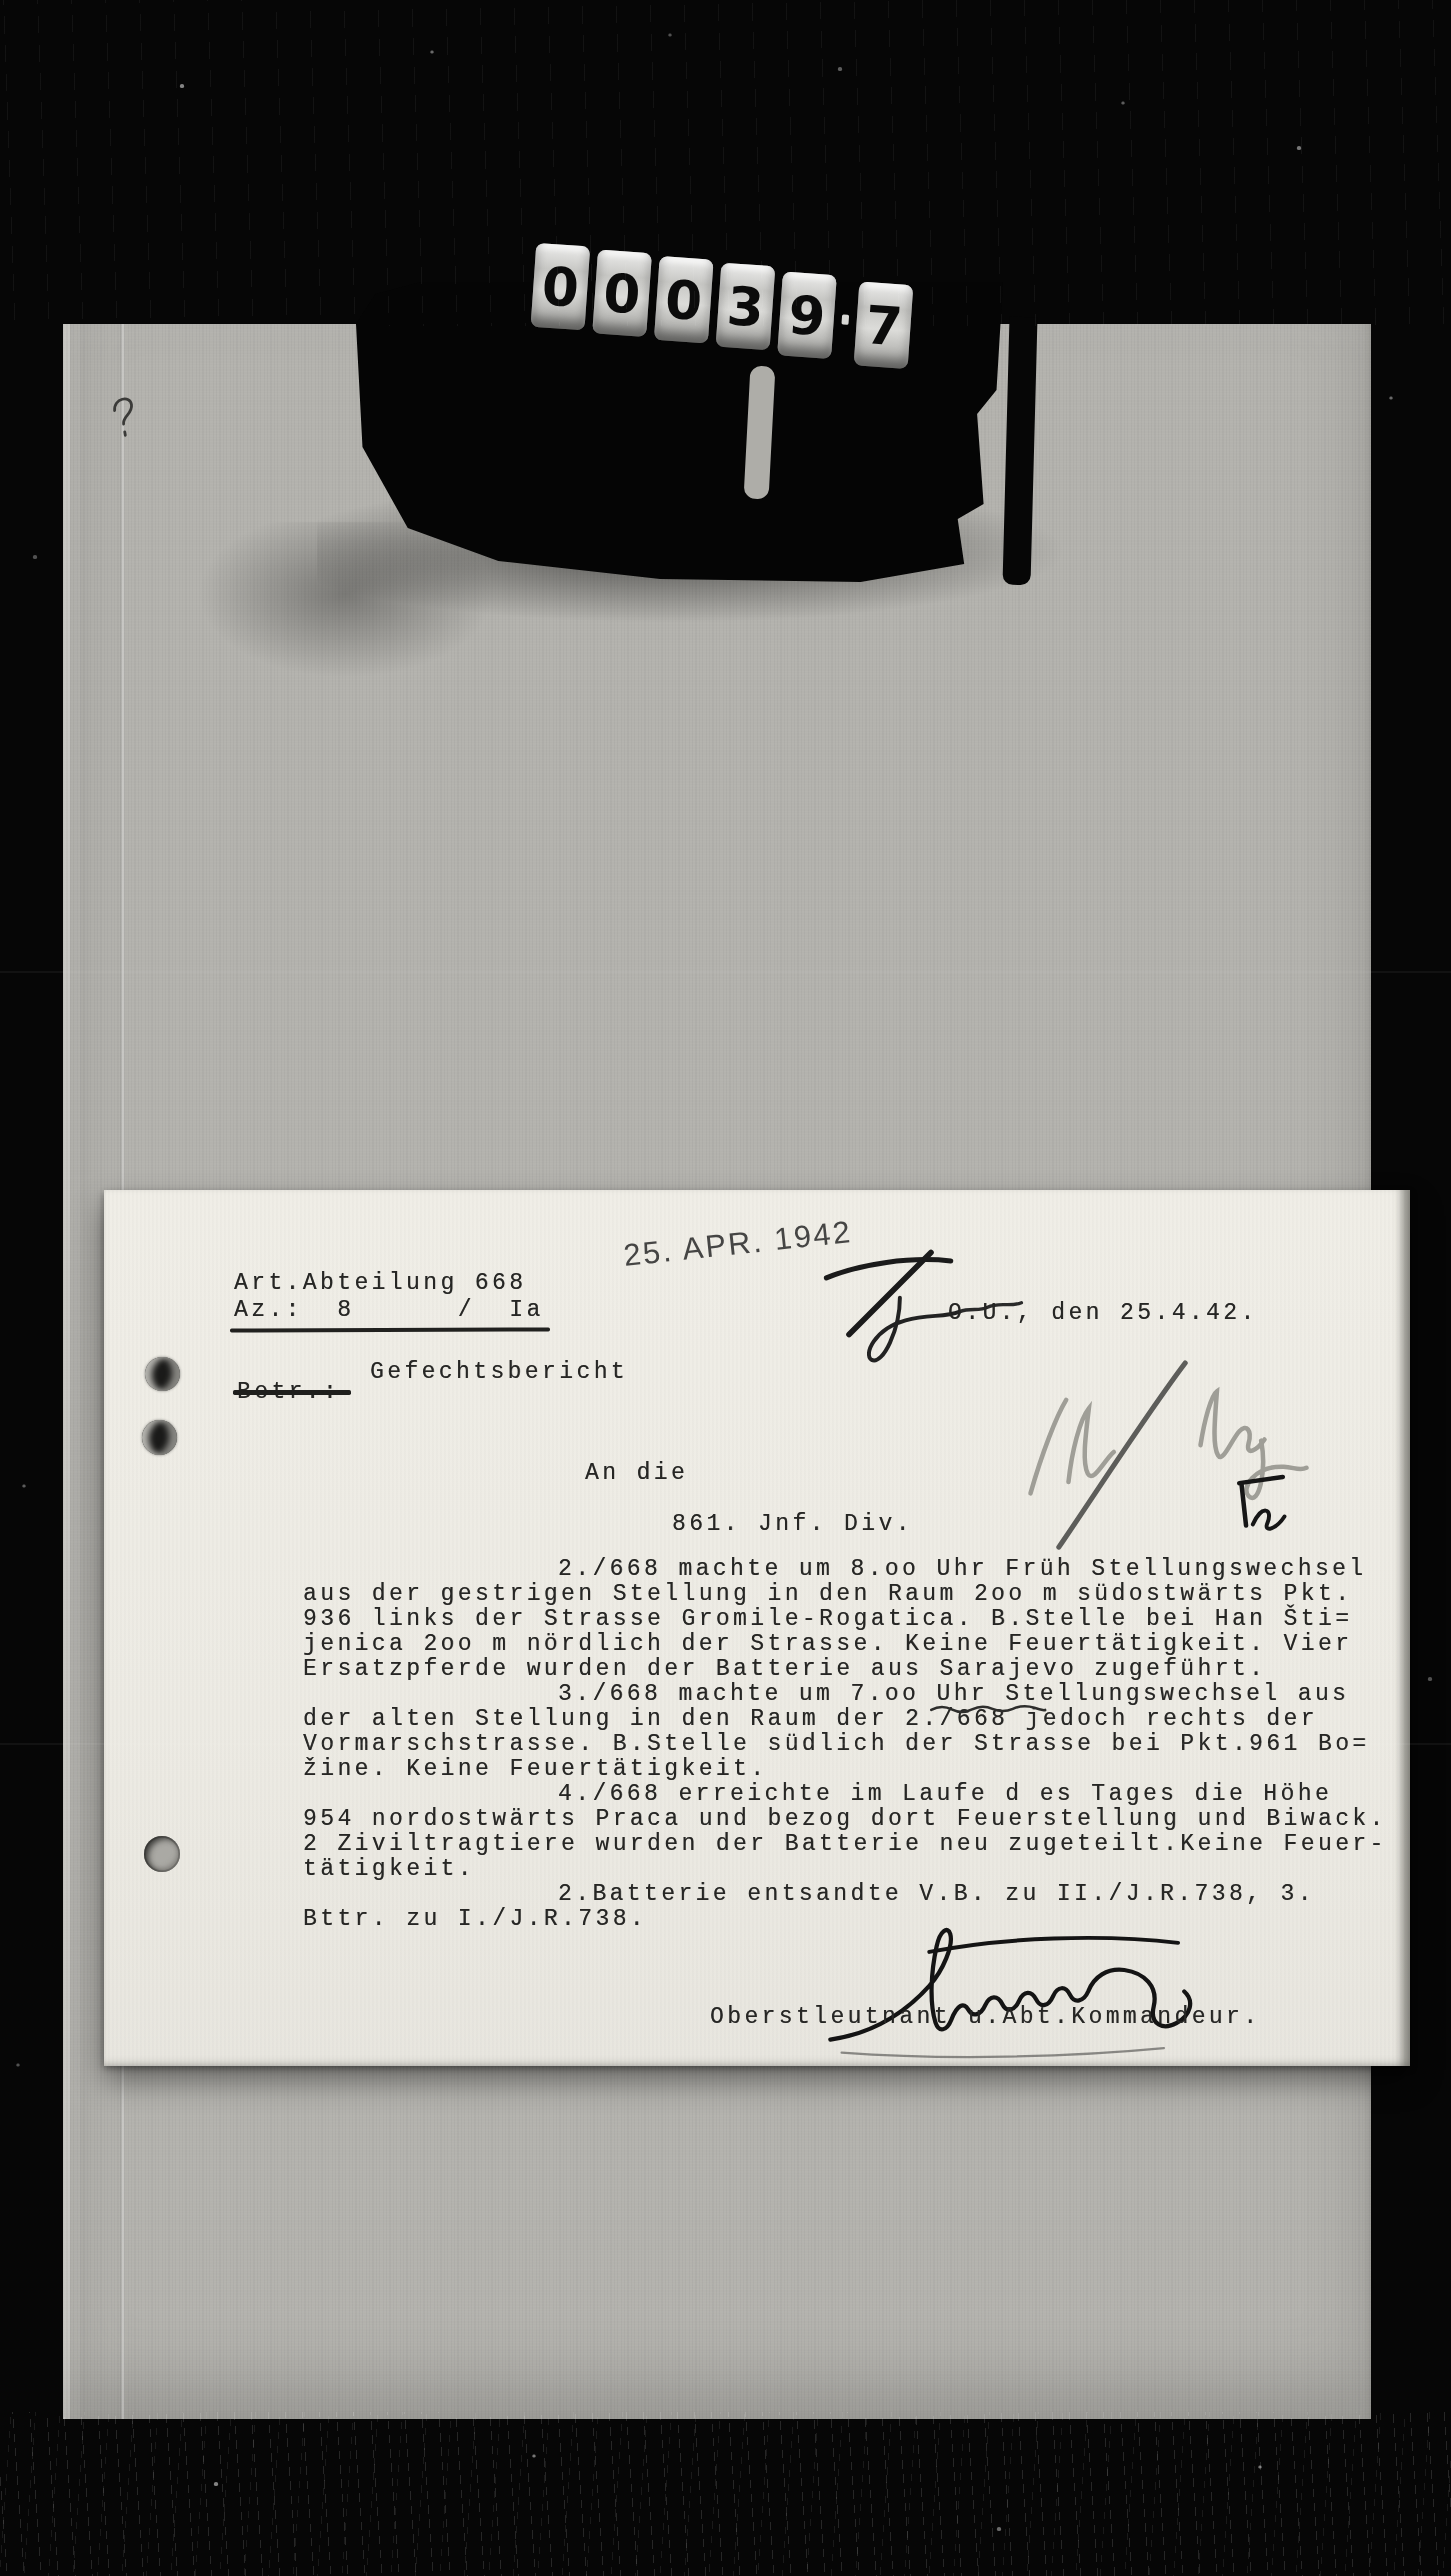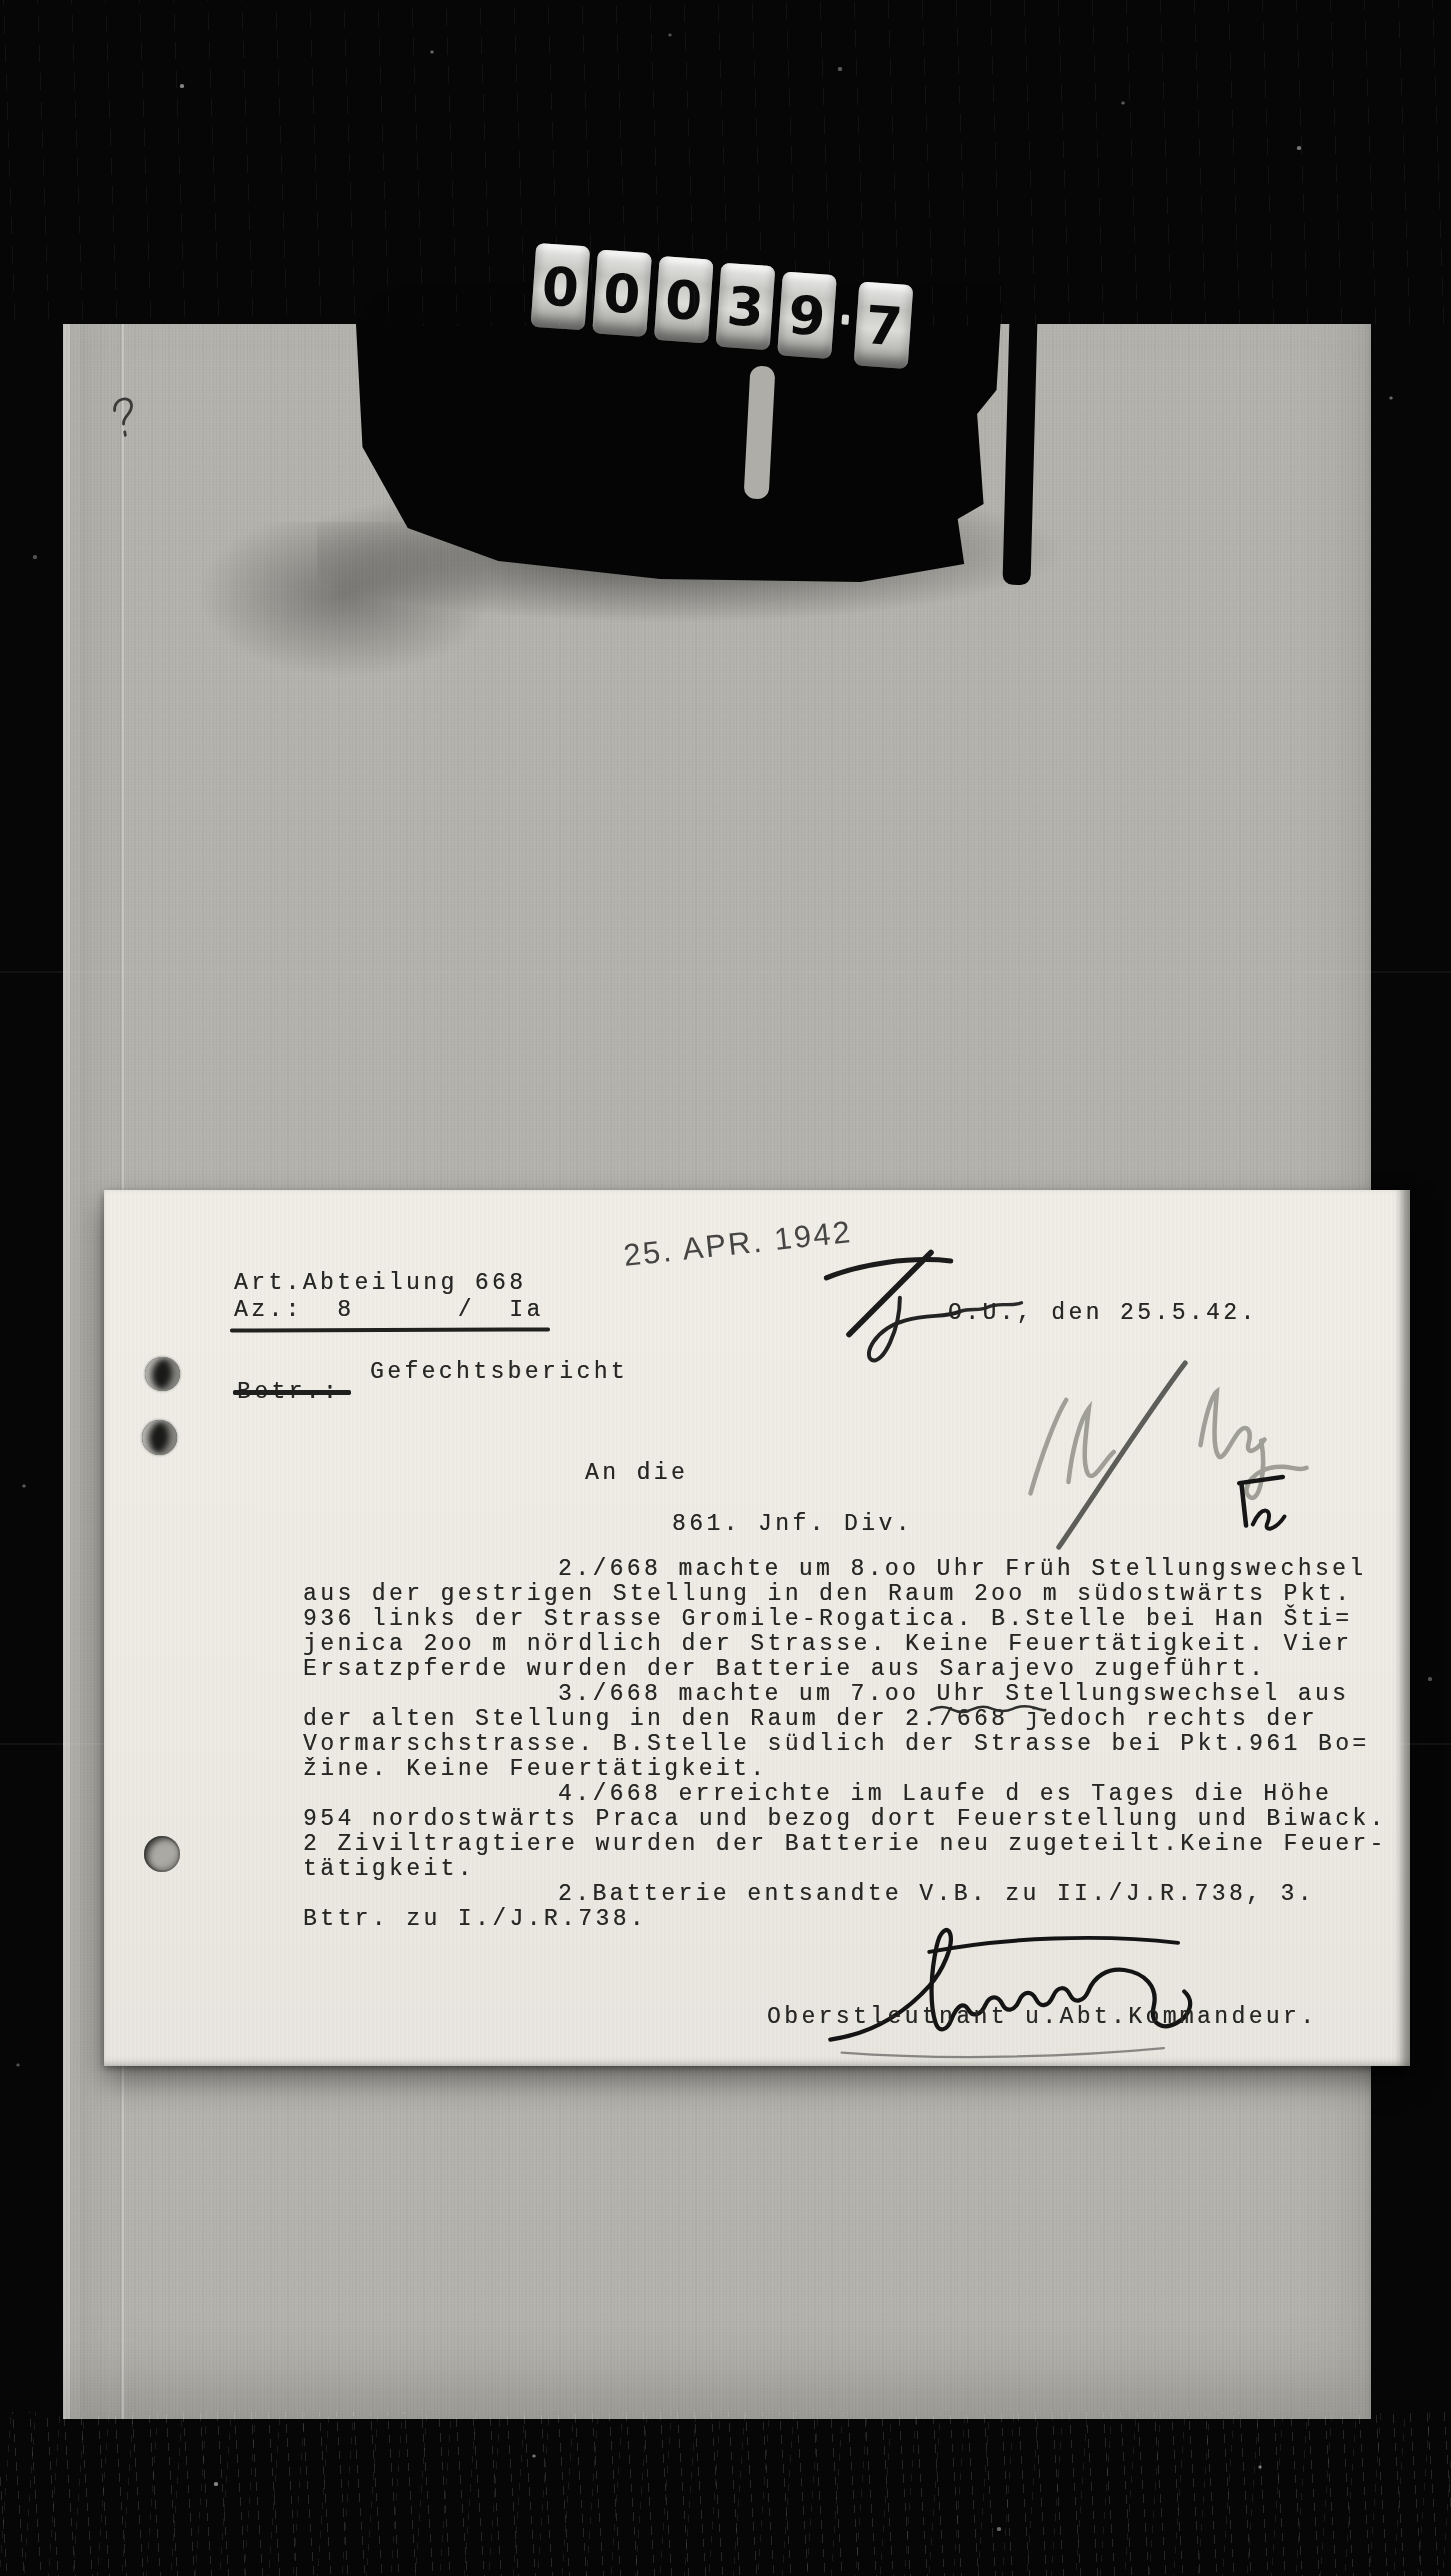--- a/index.html
+++ b/index.html
@@ -101,21 +101,21 @@
   .az-line { left:130px; top:108px; }
   .az-underline { position:absolute; left:126px; top:138px; width:320px; height:4px;
     background:#21211f; border-radius:1.7px; transform:rotate(-0.2deg); }
   .betr-label { left:133px; top:170px;margin-top:20px; }
   .betr-underline { position:absolute; left:129px; top:200px; width:118px; height:4.5px;
     background:#1f1f1d; border-radius:1.7px; }
   .subject-value { left:266px; top:170px; }
   .place-date { left:844px; top:111px; }
   .an-die { left:481px; top:271px; }
   .recipient-unit { left:568px; top:322px; }
-  .closing-line { left:663px; top:815px; }
+  .closing-line { left:606px; top:815px; }
   .body-text { position:absolute; left:179px; top:367px;margin-left:20px; }
 
   .stamp { position:absolute; left:519px; top:36px; transform:rotate(-6deg);
     font-family:"Liberation Sans", sans-serif; font-size:31px; font-weight:500;
     letter-spacing:2.3px; color:rgba(45,45,45,.88); }
 
   .svg-mark { position:absolute; }
   .sig-svg { left:720px; top:728px; }
   .initials-svg { left:711px; top:54px; }
   .pencil-svg { left:901px; top:170px; }
@@ -143,21 +143,21 @@
 
       <div class="stamp">25. APR. 1942</div>
 
       <svg class="svg-mark initials-svg" width="215" height="130" viewBox="0 0 380 230" aria-label="handwritten ink initials across date stamp">
         <path d="M20,60 C80,35 170,22 240,30" fill="none" stroke="#1b1b1b" stroke-width="9" stroke-linecap="round"></path>
         <path d="M60,160 L205,15" fill="none" stroke="#1b1b1b" stroke-width="10" stroke-linecap="round"></path>
         <path d="M150,95 C150,150 120,215 100,205 C85,196 105,150 160,135 C200,124 230,130 255,120" fill="none" stroke="#222" stroke-width="7" stroke-linecap="round"></path>
         <path d="M255,120 C275,112 290,120 305,112 C325,102 345,112 365,104" fill="none" stroke="#2a2a2a" stroke-width="6" stroke-linecap="round"></path>
       </svg>
 
-      <div class="typed place-date">O.U., den 25.5.42.</div>
+      <div class="typed place-date">O.U., den 25.4.42.</div>
 
       <div class="typed betr-label">Betr.:</div>
       <div class="betr-underline"></div>
       <div class="typed subject-value">Gefechtsbericht</div>
 
       <svg class="svg-mark pencil-svg" width="306" height="193" viewBox="0 0 540 340" aria-label="handwritten pencil note (illegible)">
         <g fill="none" stroke="#97968f" stroke-width="8" stroke-linecap="round" opacity="0.9">
           <path d="M45,235 C65,165 90,100 108,70"></path>
           <path d="M112,215 C118,160 132,105 148,85 C142,135 136,180 146,200 C156,218 176,175 192,162"></path>
           <path d="M345,150 C352,105 364,62 374,55 C370,108 366,150 376,168 C384,182 400,140 414,125 C426,112 436,124 430,146 C424,170 444,160 458,140"></path>

